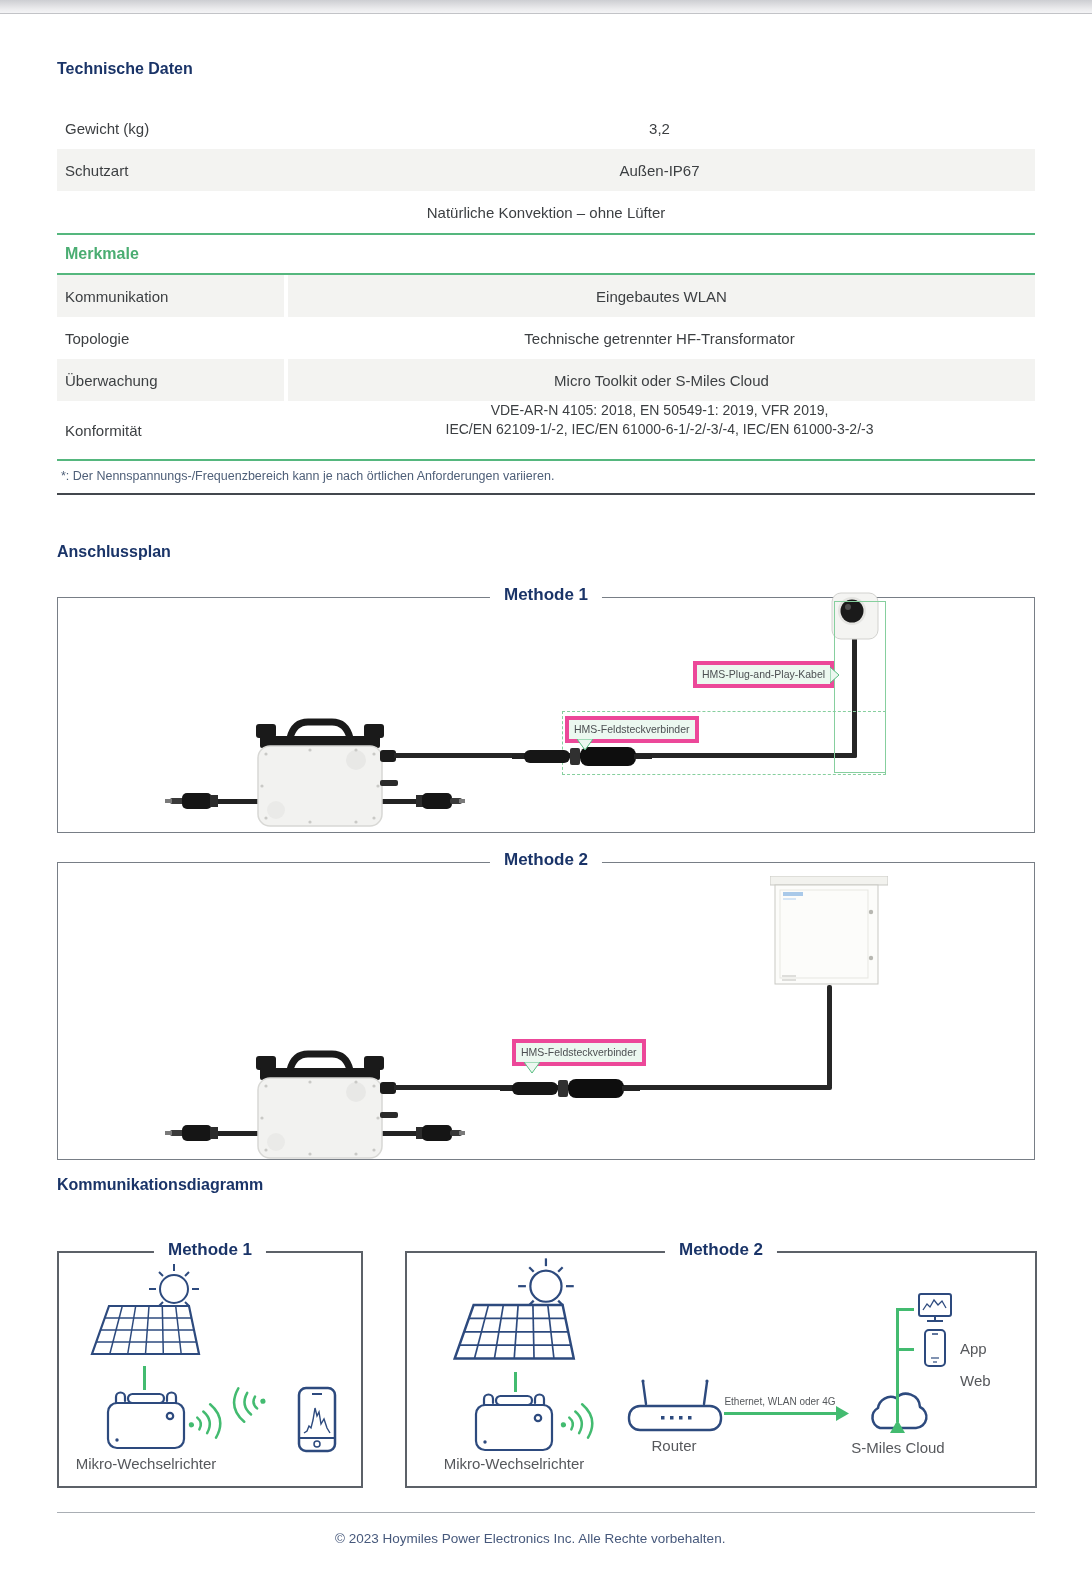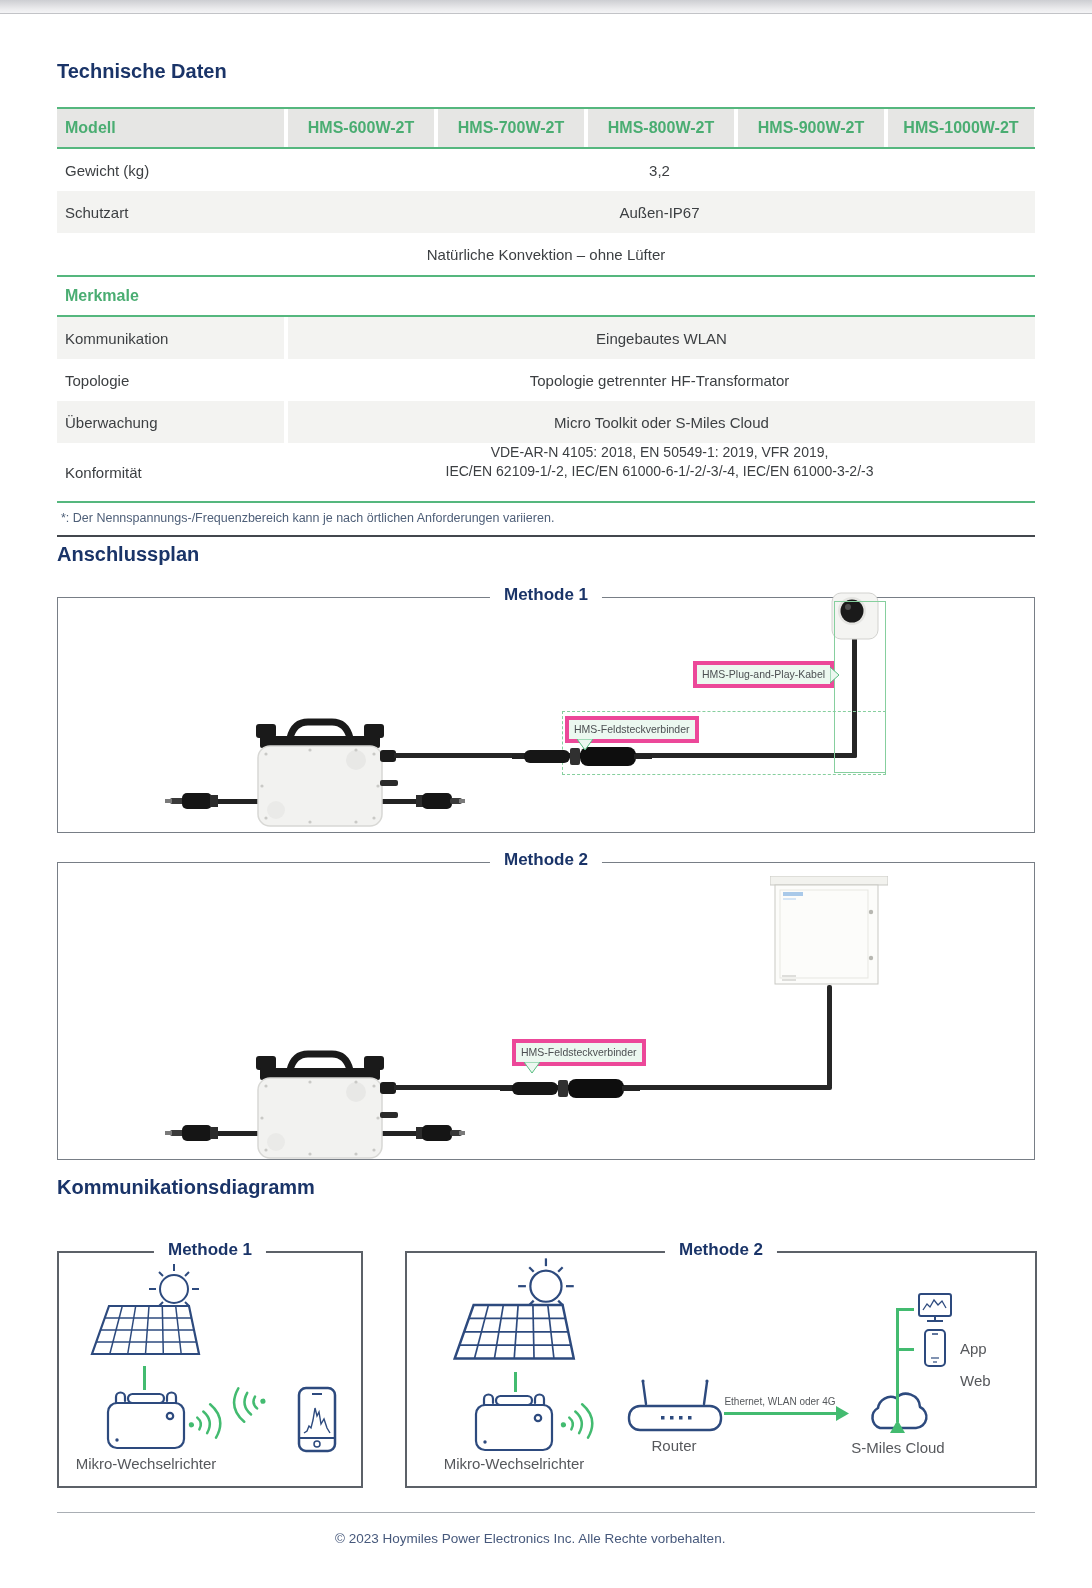--- a/index.html
+++ b/index.html
@@ -5,21 +5,21 @@
   html,body{margin:0;padding:0;background:#ffffff;}
   .page{position:relative;width:1092px;height:1588px;background:#ffffff;overflow:hidden;
         font-family:"Liberation Sans",sans-serif;color:#3c3f42;}
   .abs{position:absolute;}
 
   
   .topbar{left:0;top:0;width:1092px;height:13px;
           background:linear-gradient(#cdced2,#ececee 70%,#f4f4f6);
           border-bottom:1px solid #c2c3c7;}
 
-  h1.sec{position:absolute;margin:0;font-size:20px;font-weight:bold;color:#1a3468;letter-spacing:0;}
+  h1.sec{position:absolute;margin:0;font-size:16px;font-weight:bold;color:#1a3468;letter-spacing:0;}
 
   
   .tbl{left:57px;top:107px;width:978px;}
   .thead{display:flex;border-top:2px solid #55b77e;border-bottom:2px solid #55b77e;height:38px;background:#ffffff;}
   .thead .cell{background:#e6e6e4;color:#4aad72;font-weight:bold;font-size:16px;
                display:flex;align-items:center;justify-content:center;}
   .thead .lab{width:227px;justify-content:flex-start;padding-left:8px;box-sizing:border-box;margin-right:4px;}
   .thead .mod{width:146px;margin-right:4px;}
   .thead .mod:last-child{margin-right:0;}
   .trow{display:flex;align-items:flex-start;height:42px;font-size:15px;color:#3c3f42;}
@@ -63,28 +63,20 @@
 </head>
 <body>
 
 <div class="page">
 
   <div class="abs topbar"></div>
 
   <h1 class="sec" style="left:57px;top:60px;">Technische Daten</h1>
 
   <div class="abs tbl">
-    <div class="thead">
-      <div class="cell lab">Modell</div>
-      <div class="cell mod">HMS-600W-2T</div>
-      <div class="cell mod">HMS-700W-2T</div>
-      <div class="cell mod">HMS-800W-2T</div>
-      <div class="cell mod">HMS-900W-2T</div>
-      <div class="cell mod">HMS-1000W-2T</div>
-    </div>
 
     <div class="trow">
       <div class="lab">Gewicht (kg)</div>
       <div class="val">3,2</div>
     </div>
     <div class="trow gray-full">
       <div class="lab">Schutzart</div>
       <div class="val">Außen-IP67</div>
     </div>
     <div class="trow">
@@ -95,21 +87,21 @@
       <div class="lab">Merkmale</div>
       <div class="val"></div>
     </div>
 
     <div class="trow gray-split">
       <div class="lab">Kommunikation</div>
       <div class="val">Eingebautes WLAN</div>
     </div>
     <div class="trow">
       <div class="lab">Topologie</div>
-      <div class="val">Topologie getrennter HF-Transformator</div>
+      <div class="val">Technische getrennter HF-Transformator</div>
     </div>
     <div class="trow gray-split">
       <div class="lab">Überwachung</div>
       <div class="val">Micro Toolkit oder S-Miles Cloud</div>
     </div>
     <div class="trow tall">
       <div class="lab">Konformität</div>
       <div class="val2">
         <div>VDE-AR-N 4105: 2018, EN 50549-1: 2019, VFR 2019,</div>
         <div>IEC/EN 62109-1/-2, IEC/EN 61000-6-1/-2/-3/-4, IEC/EN 61000-3-2/-3</div>

